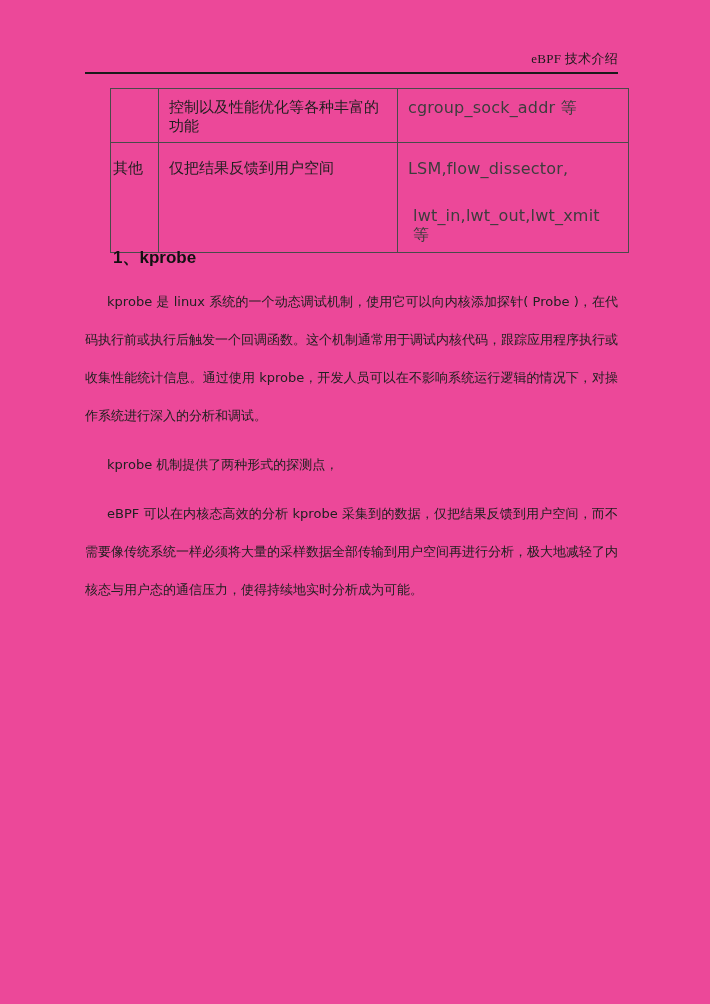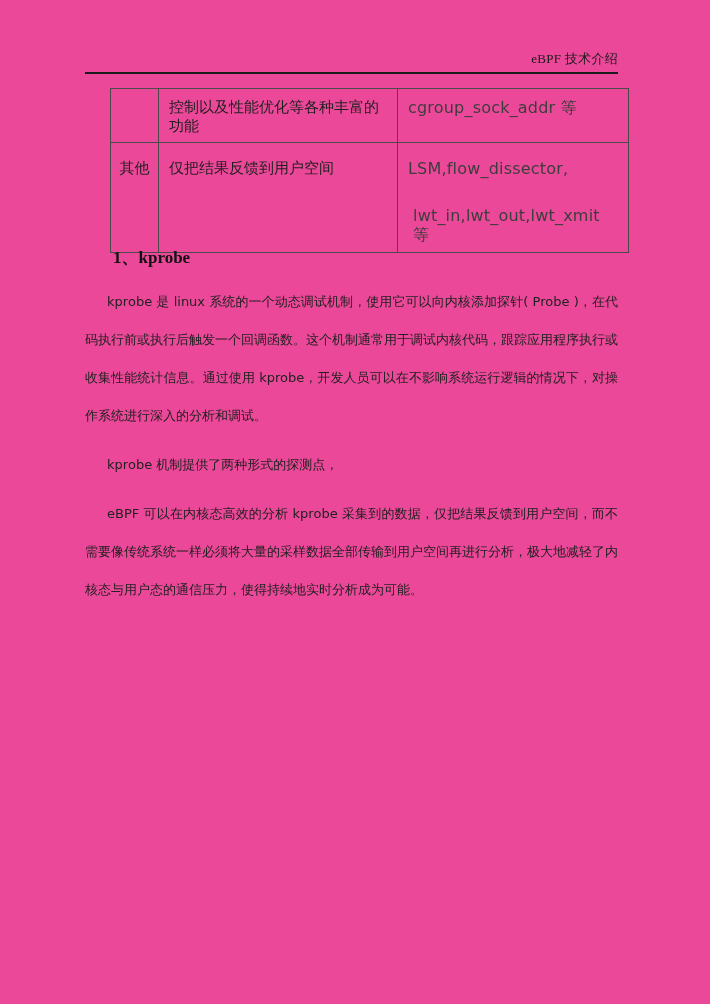--- a/index.html
+++ b/index.html
@@ -52,39 +52,39 @@
     border: 1px solid #4a4a4a;
     vertical-align: top;
     padding: 9px 8px 6px 10px;
   }
   .tbl .c1 { width: 48px; }
   .tbl .c2 { width: 239px; }
   .tbl .c3 { width: 231px; }
   .tbl tr.r1 { height: 47px; }
   .tbl tr.r2 { height: 98px; }
   .tbl tr.r2 td { padding-top: 16px; }
-  .tbl td.cat { text-align: center; padding-left: 2px; padding-right: 2px; }
+  .tbl td.cat { padding-left: 2px; padding-right: 2px; }
   .tbl td.types {
     font-family: "DejaVu Sans", sans-serif;
     font-size: 16px;
     color: #3d3d3d;
     letter-spacing: 0.2px;
   }
   .tbl td.types .tline2 { margin-top: 28px; padding-left: 5px; }
 
   
   .content {
     position: absolute;
     top: 247px;
     left: 85px;
     width: 533px;
   }
   .content h2 {
     margin: 0 0 14px 28px;
-    font-family: Liberation Serif, serif;
+    font-family: Liberation Sans, sans-serif;
     font-size: 17px;
     font-weight: bold;
     line-height: 22px;
     color: #111111;
   }
   .content p {
     margin: 0 0 11px 0;
     font-size: 13px;
     line-height: 38px;
     text-align: justify;

